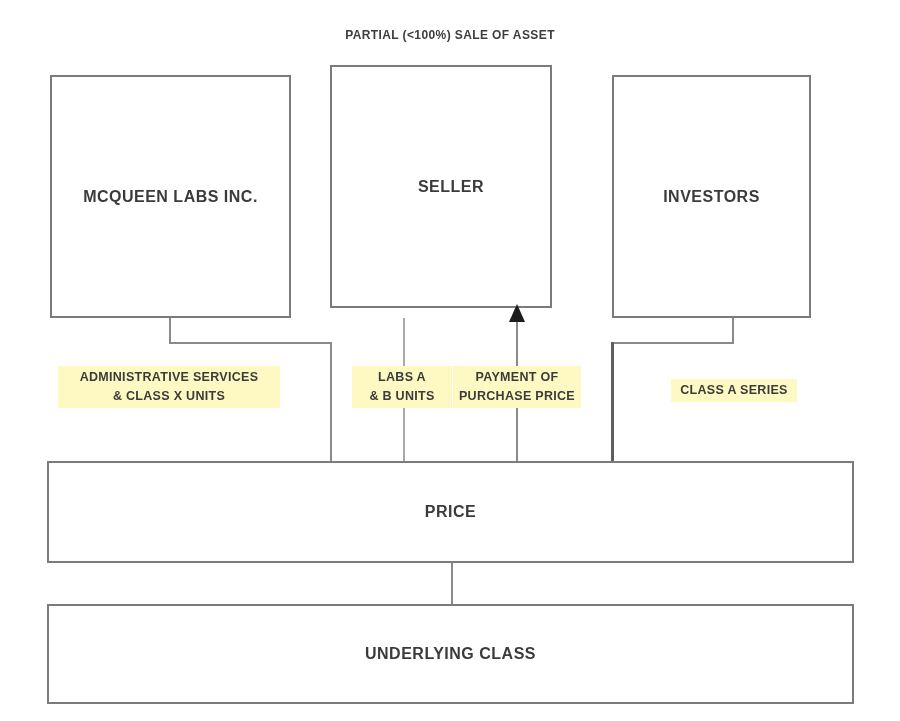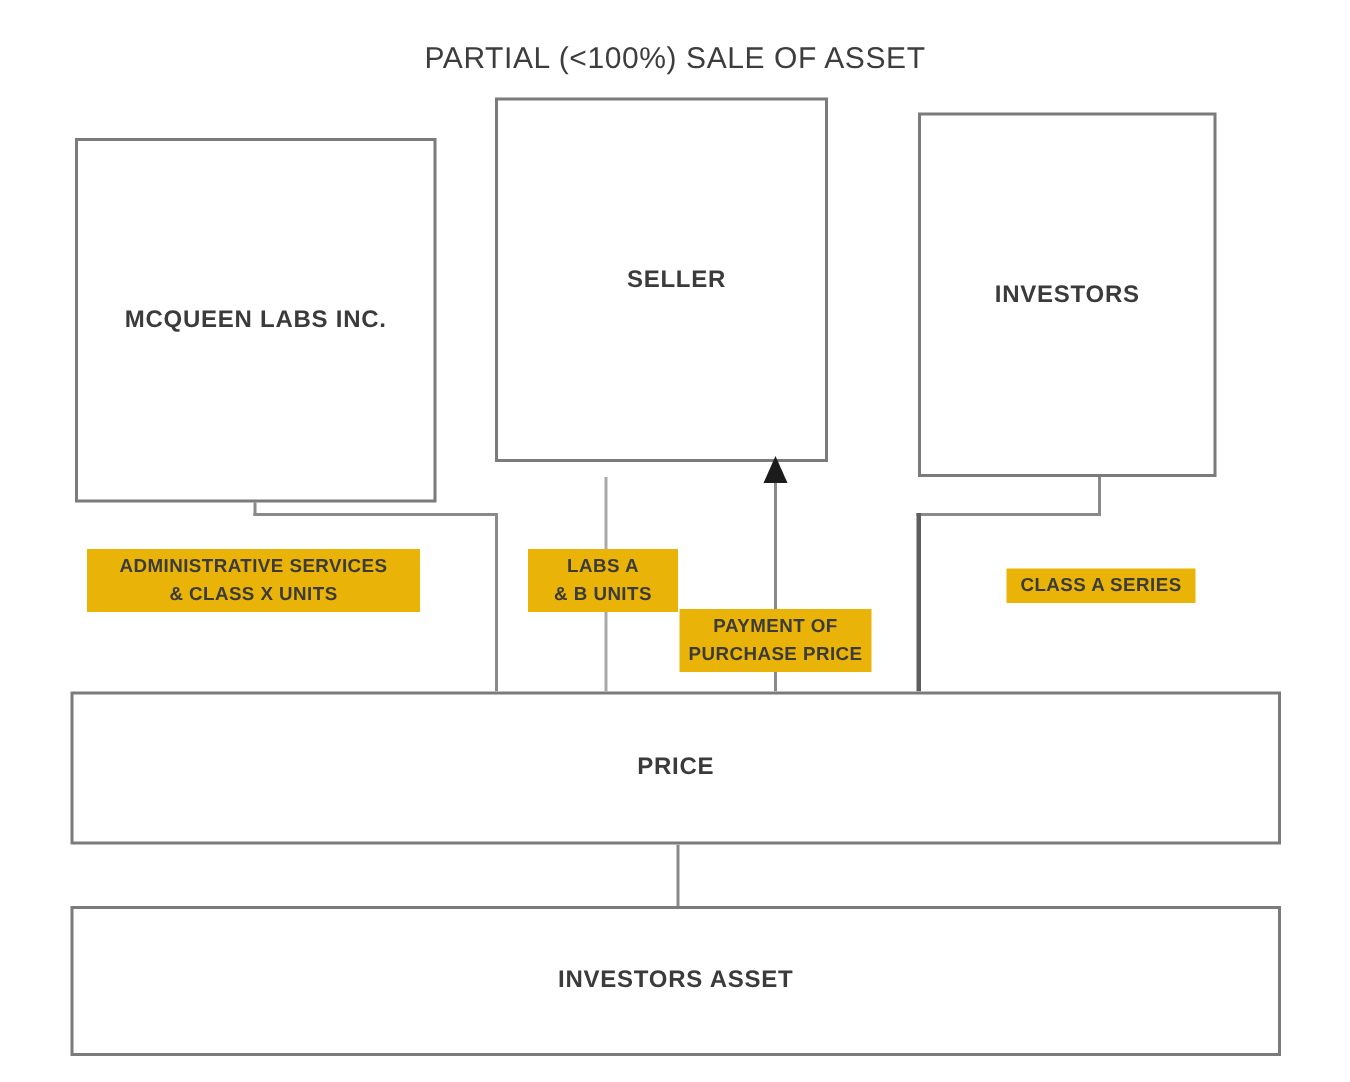--- a/index.html
+++ b/index.html
@@ -9,41 +9,41 @@
     height: 721px;
     background: #ffffff;
     font-family: "Liberation Sans", sans-serif;
     color: #3b3b3b;
     overflow: hidden;
   }
   .title {
     position: absolute;
     left: 0; top: 28px; width: 100%;
     text-align: center;
-    font-size: 20px;
-    font-weight: 400;
+    font-size: 12px;
+    font-weight: 700;
     letter-spacing: 0.4px;
     color: #3d3d3d;
   }
   .box {
     position: absolute;
     box-sizing: border-box;
     border: 2px solid #7b7b7b;
     background: #ffffff;
     display: flex;
     align-items: center;
     justify-content: center;
     text-align: center;
     font-weight: 700;
     font-size: 16px;
     letter-spacing: 0.5px;
     color: #3b3b3b;
     z-index: 2;
   }
-  .box-admin      { left: 50px;  top: 92px;  width: 241px; height: 243px; }
+  .box-admin      { left: 50px;  top: 75px;  width: 241px; height: 243px; }
   .box-seller     { left: 330px; top: 65px;  width: 222px; height: 243px; padding-left: 20px; }
   .box-investors  { left: 612px; top: 75px;  width: 199px; height: 243px; }
   .box-series     { left: 47px;  top: 461px; width: 807px; height: 102px; }
   .box-underlying { left: 47px;  top: 604px; width: 807px; height: 100px; }
   .two-line div { line-height: 28px; }
   .line {
     position: absolute;
     background: #8a8a8a;
     z-index: 1;
   }
@@ -52,21 +52,21 @@
   .arrow-up {
     position: absolute;
     width: 0; height: 0;
     border-left: 8px solid transparent;
     border-right: 8px solid transparent;
     border-bottom: 18px solid #1c1c1c;
     z-index: 3;
   }
   .edge-label {
     position: absolute;
-    background: #eab308;
+    background: #fef9c3;
     text-align: center;
     font-size: 12.5px;
     font-weight: 700;
     letter-spacing: 0.3px;
     line-height: 19px;
     color: #3b3b3b;
     z-index: 4;
     padding: 2px 0;
   }
 </style>
@@ -109,30 +109,30 @@
   <div class="edge-label" style="left:58px; top:366px; width:222px;">
     <div>ADMINISTRATIVE SERVICES</div>
     <div>&amp; CLASS X UNITS</div>
   </div>
 
   <div class="edge-label" style="left:352px; top:366px; width:100px;">
     <div>LABS A</div>
     <div>&amp; B UNITS</div>
   </div>
 
-  <div class="edge-label" style="left:453px; top:366px; width:128px;margin-top:40px;">
+  <div class="edge-label" style="left:453px; top:366px; width:128px;">
     <div>PAYMENT OF</div>
     <div>PURCHASE PRICE</div>
   </div>
 
   <div class="edge-label" style="left:671px; top:379px; width:126px;">
     <div>CLASS A SERIES</div>
   </div>
 
   <div class="box box-series">
     <span>PRICE</span>
   </div>
 
   <div class="box box-underlying">
-    <span>INVESTORS ASSET</span>
+    <span>UNDERLYING CLASS</span>
   </div>
 
 </div>
 
 </body></html>

